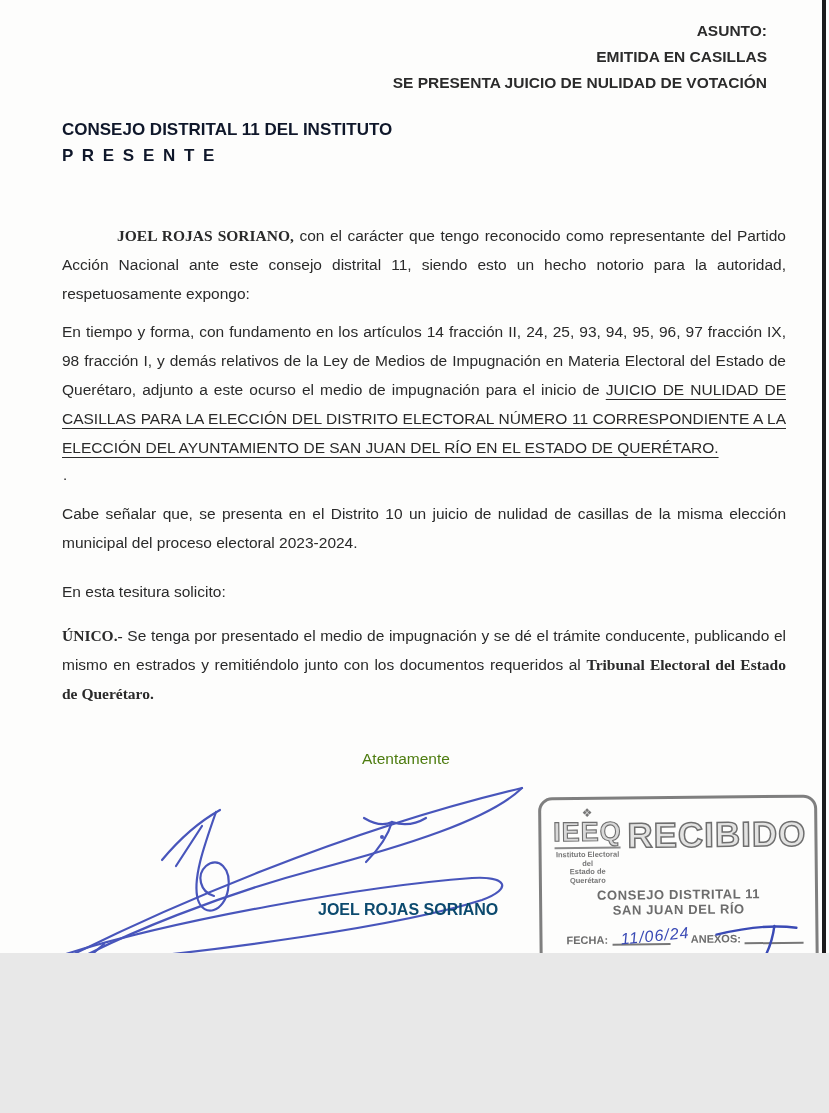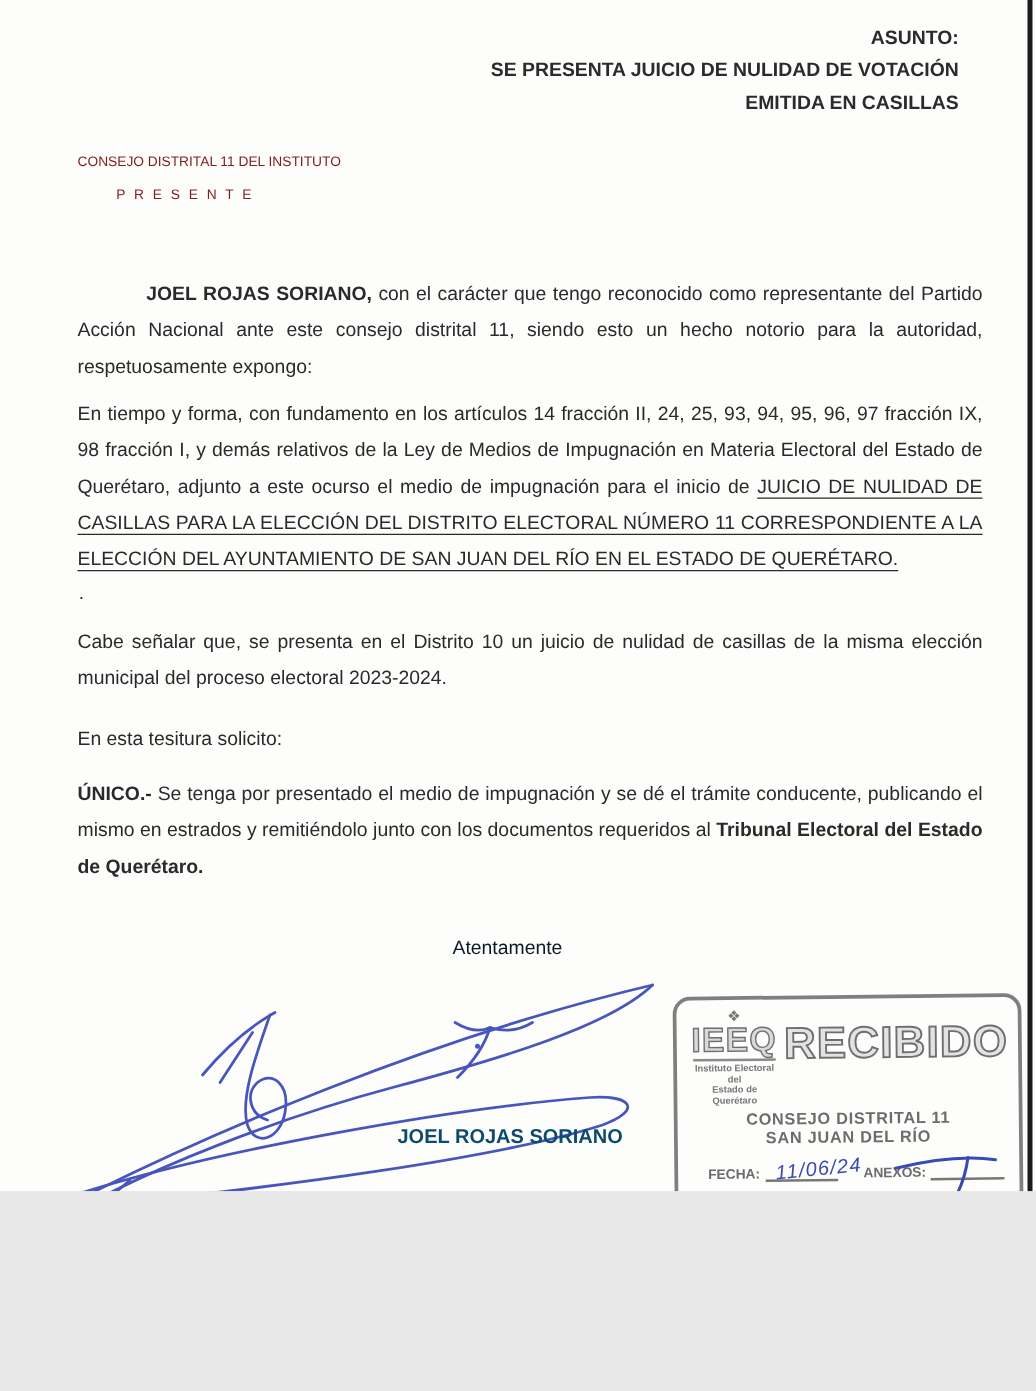--- a/index.html
+++ b/index.html
@@ -10,38 +10,38 @@
   }
   
   .edge-line { position:absolute; left:822px; top:0; width:4px; height:1006px; background:#1b1b1b; }
 
   .subject {
     position:absolute; top:18px; right:62px; text-align:right;
     font-weight:700; font-size:15.5px; line-height:26px; color:#2b2b2b;
   }
   .addressee {
     position:absolute; top:117px; left:62px;
-    font-weight:400; font-size:11px; line-height:26px; color:#7f1d1d;
+    font-weight:700; font-size:17px; line-height:26px; color:#0f172a;
   }
-  .addressee .spread { letter-spacing:2px;margin-left:31px; }
+  .addressee .spread { letter-spacing:2px; }
 
   .para {
     position:absolute; left:62px; width:724px; margin:0;
     font-size:15.5px; line-height:29px; text-align:justify; color:#2a2a2a;
   }
   .p1 { top:221px; text-indent:55px; }
   .p2 { top:317px; }
   .p2 .uline { text-decoration:underline; text-underline-offset:4px; }
   .stray-dot { position:absolute; left:63px; top:466px; font-size:15px; }
   .p3 { top:499px; }
   .p4 { top:577px; }
   .p5 { top:621px; }
-  .b { font-weight:700; }
+  .b { font-weight:700;font-family:Liberation Serif, serif; }
 
-  .closing { position:absolute; left:362px; top:750px; font-size:15.5px; color:#0f172a; }
+  .closing { position:absolute; left:362px; top:750px; font-size:15.5px; color:#4d7c0f; }
   .signer  { position:absolute; left:318px; top:901px; font-size:16px; font-weight:700; color:#0c4a6e; }
 
   .sig-svg { position:absolute; left:44px; top:768px; width:490px; height:212px; }
 
   
   .stamp {
     position:absolute; left:539px; top:796px; width:279px; height:188px;
     box-sizing:border-box; border:3px solid #7f7f7f; border-radius:14px;
     transform:rotate(-0.6deg); color:#6e6e6e; overflow:visible;
   }
@@ -78,22 +78,22 @@
 </style>
 </head>
 <body>
 
 <div class="page">
 
   <div class="edge-line"></div>
 
   <div class="subject">
     <div>ASUNTO:</div>
+    <div>EMITIDA EN CASILLAS</div>
     <div>SE PRESENTA JUICIO DE NULIDAD DE VOTACIÓN</div>
-    <div>EMITIDA EN CASILLAS</div>
   </div>
 
   <div class="addressee">
     <div>CONSEJO DISTRITAL 11 DEL INSTITUTO</div>
     <div class="spread">P R E S E N T E</div>
   </div>
 
   <p class="para p1"><span class="b">JOEL ROJAS SORIANO,</span><span> con el carácter que tengo reconocido como representante del Partido Acción Nacional ante este consejo distrital 11, siendo esto un hecho notorio para la autoridad, respetuosamente expongo:</span></p>
 
   <p class="para p2"><span>En tiempo y forma, con fundamento en los artículos 14 fracción II, 24, 25, 93, 94, 95, 96, 97 fracción IX, 98 fracción I, y demás relativos de la Ley de Medios de Impugnación en Materia Electoral del Estado de Querétaro, adjunto a este ocurso el medio de impugnación para el inicio de </span><span class="uline">JUICIO DE NULIDAD DE CASILLAS PARA LA ELECCIÓN DEL DISTRITO ELECTORAL NÚMERO 11 CORRESPONDIENTE A LA ELECCIÓN DEL AYUNTAMIENTO DE SAN JUAN DEL RÍO EN EL ESTADO DE QUERÉTARO.</span></p>

